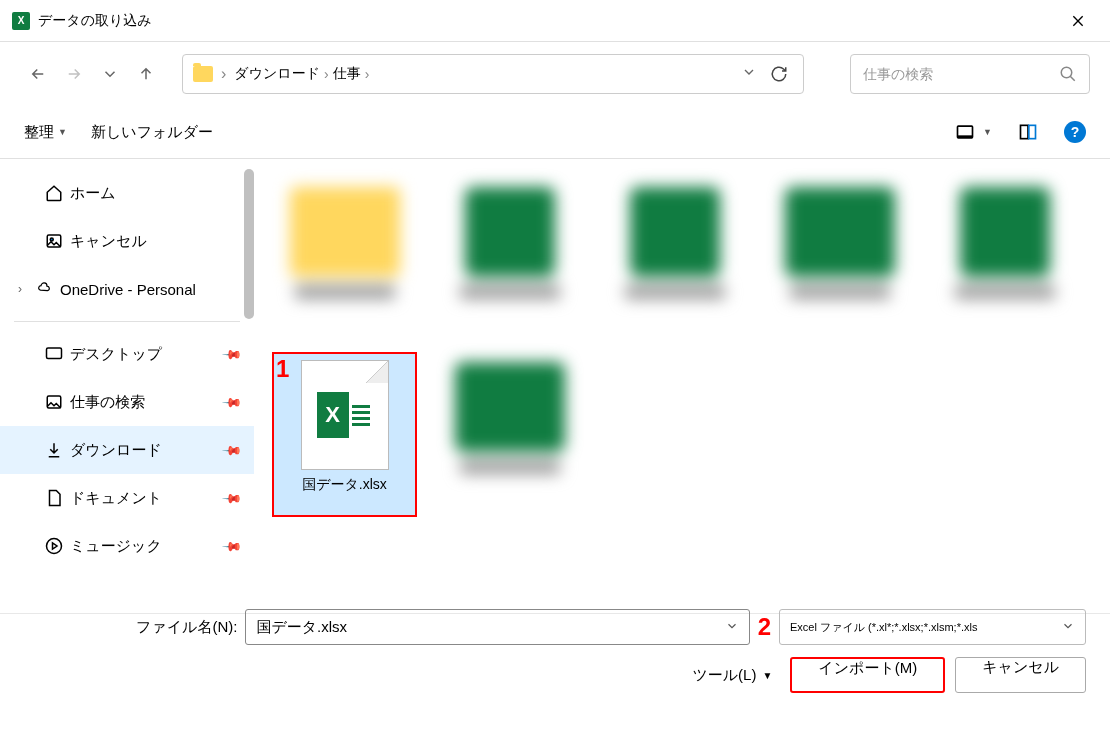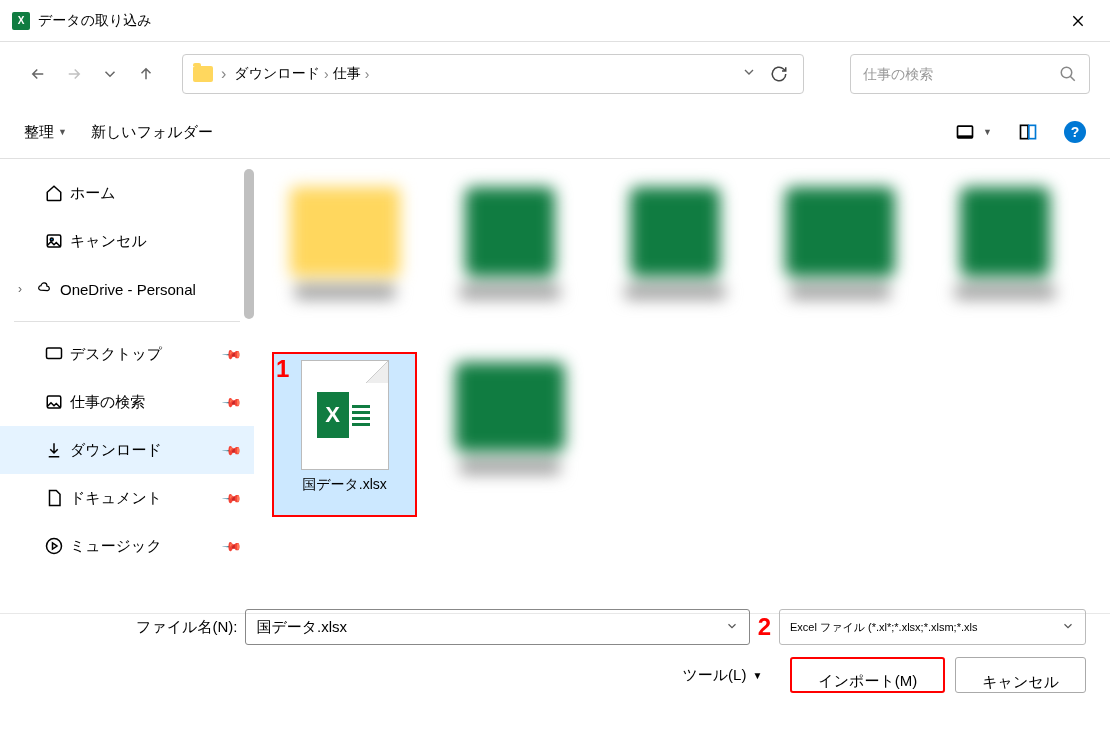--- a/index.html
+++ b/index.html
@@ -65,22 +65,22 @@
 .ann1 { left: 276px; top: 355px; }
 
 .footer { padding: 12px 24px; height: 92px; display: flex; flex-direction: column; justify-content: flex-end; gap: 12px; border-top: 1px solid #e8e8e8; }
 .fn-row { display: flex; align-items: center; gap: 8px; }
 .fn-label { font-size: 15px; margin-left: 112px; }
 .fn-input { flex: 1; height: 36px; border: 1px solid #888; border-radius: 3px; padding: 0 10px; font-size: 15px; display: flex; align-items: center; }
 .fn-input .chev { margin-left: auto; color: #555; }
 .ft-select { width: 307px; height: 36px; border: 1px solid #bbb; border-radius: 3px; padding: 0 10px; font-size: 11px; display: flex; align-items: center; }
 .ft-select .chev { margin-left: auto; color: #555; }
 .btn-row { display: flex; justify-content: flex-end; gap: 10px; align-items: center; }
-.tools-drop { font-size: 15px; display: flex; align-items: center; gap: 6px; margin-right: 18px; cursor: pointer; }
-.btn { height: 36px; padding: 0 26px; border: 1px solid #aaa; background: #fff; border-radius: 3px; font-size: 15px; display: flex; align-items: flex-end; cursor: pointer; }
+.tools-drop { font-size: 15px; display: flex; align-items: center; gap: 6px; margin-right: 8px; cursor: pointer; }
+.btn { height: 36px; padding: 0 26px; border: 1px solid #aaa; background: #fff; border-radius: 3px; font-size: 15px; display: flex; align-items: flex-start; cursor: pointer; }
 .btn.primary { border: 2px solid #ff0000; }
 
 svg { stroke: currentColor; fill: none; stroke-width: 2; }
 </style>
 </head>
 <body>
 
 <div class="titlebar">
   <div class="app-icon">X</div>
   <div class="title">データの取り込み</div>

